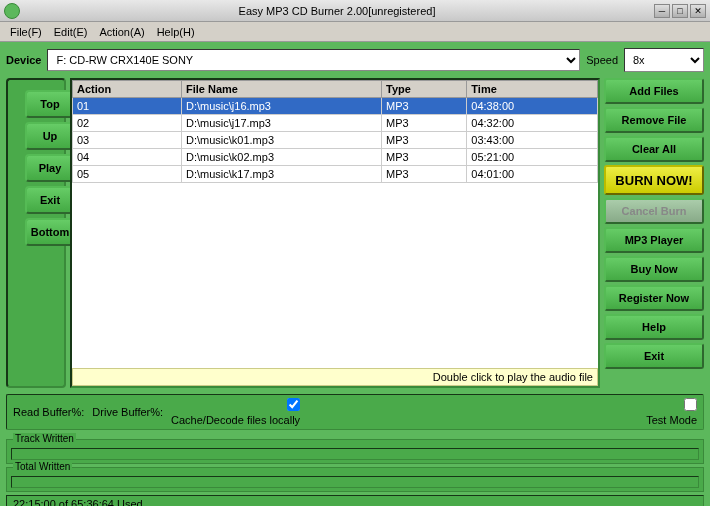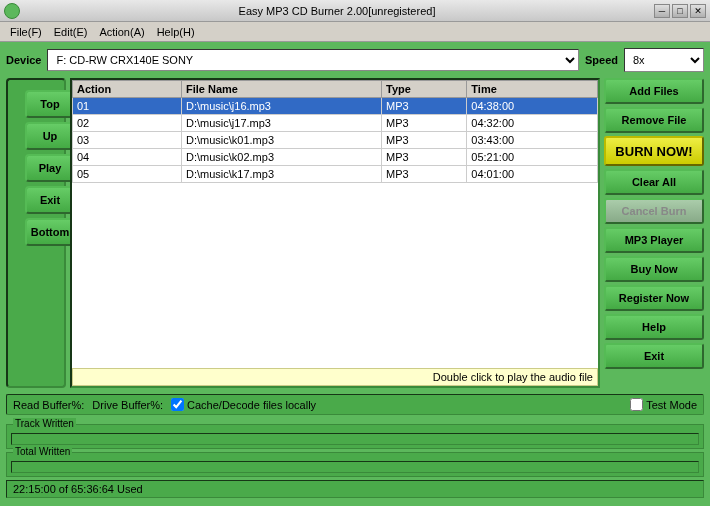--- a/index.html
+++ b/index.html
@@ -93,21 +93,21 @@
       height: 22px;
       background: #fff;
       border: 1px inset #888;
       font-size: 11px;
       padding: 1px 4px;
       color: #000;
     }
     .speed-label {
       font-size: 11px;
       color: #000;
-      font-weight: bold;
+      font-weight: normal;
     }
     .speed-select {
       width: 80px;
       height: 24px;
       background: #fff;
       border: 1px inset #888;
       font-size: 11px;
       padding: 1px 4px;
     }
 
@@ -228,24 +228,25 @@
       padding: 3px 6px;
       margin-bottom: 9px;
       border-radius: 2px;
     }
     .buffer-label {
       font-size: 11px;
       color: #000;
     }
     .checkbox-group {
       display: flex;
-      align-items: center;
+      align-items: flex-end;
       gap: 3px;
       font-size: 11px;
       color: #000;
+      flex-direction: column;
     }
 
     .status-bar {
       background: #4aaa4a;
       border: 1px inset #3a8a3a;
       padding: 2px 6px;
       font-size: 11px;
       color: #000;
       margin-top: 2px;
     }
@@ -367,22 +368,22 @@
               </tbody>
           </table>
         </div>
         <div class="hint-row">Double click to play the audio file</div>
       </div>
     </div>
 
     <div class="action-buttons">
       <button class="action-btn">Add Files</button>
       <button class="action-btn">Remove File</button>
+      <button class="action-btn">Clear All</button>
       <button class="action-btn burn">BURN NOW!</button>
-      <button class="action-btn">Clear All</button>
       <button class="action-btn disabled">Cancel Burn</button>
       <button class="action-btn">MP3 Player</button>
       <button class="action-btn">Buy Now</button>
       <button class="action-btn">Register Now</button>
       <button class="action-btn">Help</button>
       <button class="action-btn">Exit</button>
     </div>
 
   </div>
 

